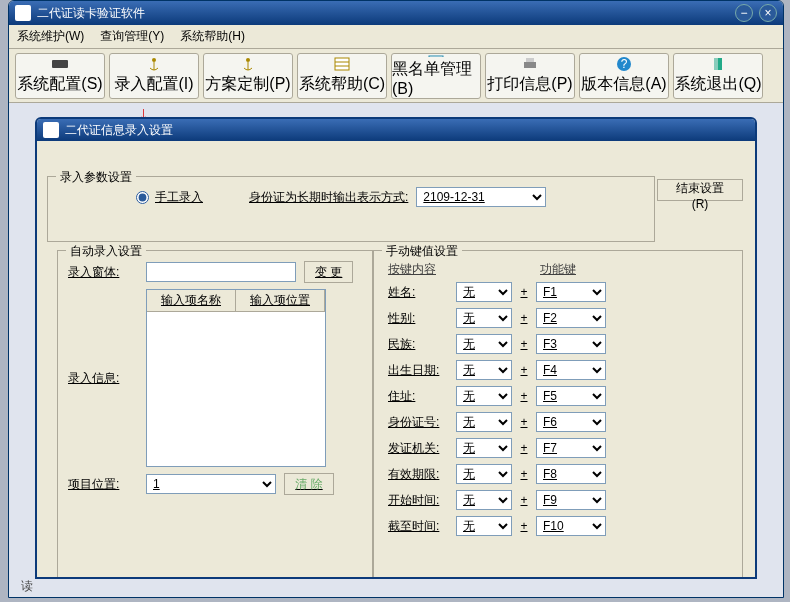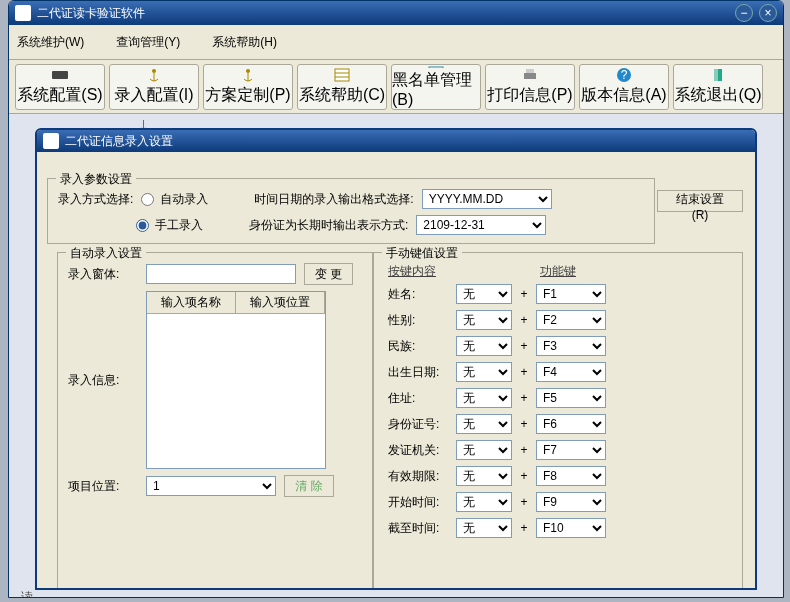--- a/index.html
+++ b/index.html
@@ -3,34 +3,34 @@
 <meta charset="utf-8">
 <style>
 * { box-sizing: border-box; margin: 0; padding: 0; font-family: "Microsoft YaHei", "SimSun", sans-serif; font-size: 12px; }
 body { background: #aeb5c2; width: 790px; height: 602px; overflow: hidden; position: relative; }
 .main-window { position: absolute; left: 8px; top: 0; width: 776px; height: 598px; background: #e8e8e8; border: 1px solid #003366; border-radius: 6px 6px 0 0; overflow: hidden; }
 .titlebar { height: 24px; background: linear-gradient(to bottom, #3a6db5, #0c3a7a); display: flex; align-items: center; padding: 0 6px; }
 .titlebar .icon { width: 16px; height: 16px; margin-right: 6px; background: #fff; border-radius: 2px; }
 .titlebar .title { color: #fff; flex: 1; }
 .titlebar .win-controls { display: flex; gap: 6px; }
 .titlebar .win-btn { width: 18px; height: 18px; border-radius: 50%; background: #2a5a9a; border: 1px solid #7aa; display: flex; align-items: center; justify-content: center; color: #fff; cursor: pointer; }
-.menubar { height: 35px; background: #ece9d8; border-bottom: 1px solid #aca899; display: flex; align-items: center; padding: 0 8px; gap: 32px; }
+.menubar { height: 24px; background: #ece9d8; border-bottom: 1px solid #aca899; display: flex; align-items: center; padding: 0 8px; gap: 16px; }
 .menubar span { cursor: pointer; }
 .toolbar { height: 54px; background: #ece9d8; border-bottom: 1px solid #aca899; display: flex; align-items: center; padding: 4px 6px; gap: 4px; }
 .tool-btn { width: 90px; height: 46px; background: #f5f5f0; border: 1px solid #aca899; border-radius: 3px; display: flex; flex-direction: column; align-items: center; justify-content: center; cursor: pointer; gap: 2px; }
 .tool-btn .ticon { width: 20px; height: 16px; }
 .tool-btn .tlabel { font-size: 16px; }
 .content-area { position: relative; height: calc(100% - 102px); background: #e0e4ee; }
 .arrow-red { position: absolute; left: 130px; top: 0; color: #d00; font-size: 18px; font-weight: bold; }
 .dialog { position: absolute; left: 26px; top: 14px; width: 722px; height: 462px; background: #ece9d8; border: 2px solid #0c3a7a; border-radius: 6px 6px 0 0; overflow: hidden; }
 .dialog-titlebar { height: 22px; background: linear-gradient(to bottom, #3a6db5, #0c3a7a); display: flex; align-items: center; padding: 0 6px; }
 .dialog-titlebar .icon { width: 16px; height: 16px; margin-right: 6px; background: #fff; border-radius: 2px; }
 .dialog-titlebar .title { color: #fff; }
 .dialog-body { padding: 10px; position: relative; height: calc(100% - 22px); }
-.groupbox { border: 1px solid #aca899; padding: 10px 10px 20px; position: relative; margin-top: 8px; }
+.groupbox { border: 1px solid #aca899; padding: 10px 10px 20px; position: relative; margin-top: 17px; text-decoration: underline; }
 .groupbox > .legend { position: absolute; top: -8px; left: 8px; background: #ece9d8; padding: 0 4px; }
 .row { display: flex; align-items: center; gap: 8px; margin-bottom: 6px; }
 .label { min-width: 70px; }
 .radio { display: flex; align-items: center; gap: 6px; }
 .radio input { accent-color: #2a5a9a; }
 select, input[type=text] { border: 1px solid #7f9db9; height: 20px; background: #fff; padding: 0 2px; }
 .btn { height: 22px; padding: 0 10px; background: #ece9d8; border: 1px solid #aca899; cursor: pointer; }
 .btn.disabled { color: #888; }
 .auto-group { position: absolute; left: 20px; top: 92px; width: 316px; height: 356px; }
 .manual-group { position: absolute; left: 336px; top: 92px; width: 370px; height: 356px; }
@@ -128,30 +128,20 @@
       <div class="dialog-titlebar">
         <div class="icon"></div>
         <div class="title">二代证信息录入设置</div>
       </div>
       <div class="dialog-body">
         <button class="btn end-btn">结束设置(R)</button>
 
         <div class="groupbox input-params">
           <div class="legend">录入参数设置</div>
           <div class="row">
-            <span class="label">录入方式选择:</span>
-            <label class="radio">
-                <input type="radio" name="m" style="">
-                <span>自动录入</span>
-              </label>
-            <span style="width:30px"></span>
-            <span>时间日期的录入输出格式选择:</span>
-            <select style="width:130px"><option>YYYY.MM.DD</option></select>
-          </div>
-          <div class="row">
             <span class="label"></span>
             <label class="radio">
                 <input type="radio" name="m" checked="" style="">
                 <span>手工录入</span>
               </label>
             <span style="width:30px"></span>
             <span>身份证为长期时输出表示方式:</span>
             <select style="width:130px"><option>2109-12-31</option></select>
           </div>
         </div>

